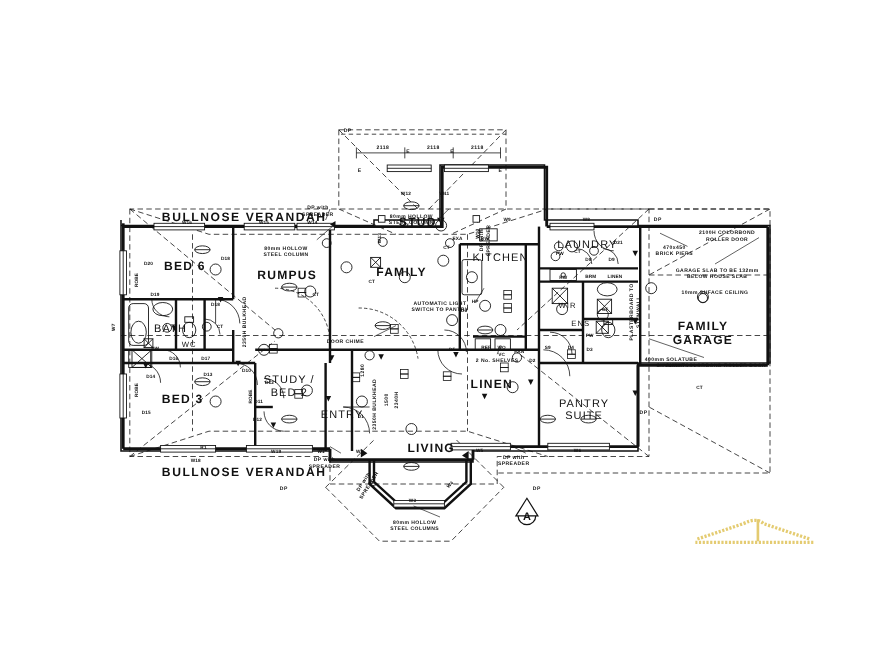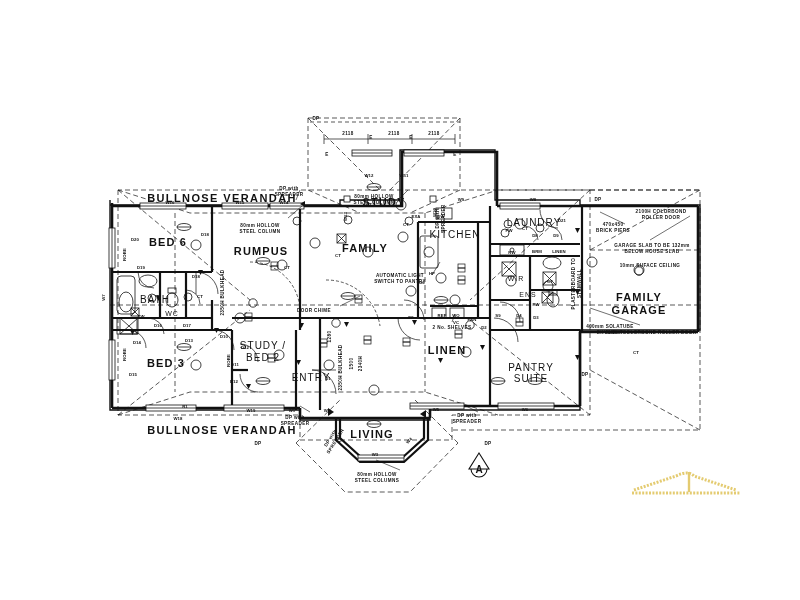--- a/index.html
+++ b/index.html
@@ -353,21 +353,21 @@
 
 <div id="textlayer">
       <div class="lbl room" style="left: 168px; transform: translateX(-50%); top: 236px;">BED 6</div>
       <div class="lbl room" style="left: 166px; transform: translateX(-50%); top: 357px;">BED 3</div>
       <div class="lbl room" style="left: 261px; transform: translateX(-50%); top: 245px;">RUMPUS</div>
       <div class="lbl room2" style="left: 155px; transform: translateX(-50%); top: 294px;">BATH</div>
       <div class="lbl room2" style="left: 172px; transform: translateX(-50%); top: 310px; font-size: 7px;">WC</div>
       <div class="lbl room2" style="left: 263px; transform: translateX(-50%); top: 340px;">STUDY /</div>
       <div class="lbl room2" style="left: 263px; transform: translateX(-50%); top: 352px;">BED 2</div>
       <div class="lbl room2" style="left: 311px; transform: translateX(-50%); top: 372px;">ENTRY</div>
-      <div class="lbl room" style="left: 372px; transform: translateX(-50%); top: 402px; margin-top: 26px;">LIVING</div>
+      <div class="lbl room" style="left: 392px; transform: translateX(-50%); top: 402px;">LIVING</div>
       <div class="lbl room" style="left: 365px; transform: translateX(-50%); top: 242px;">FAMILY</div>
       <div class="lbl room" style="left: 384px; transform: translateX(-50%); top: 196px;">STUDY</div>
       <div class="lbl room2" style="left: 455px; transform: translateX(-50%); top: 229px;">KITCHEN</div>
       <div class="lbl room" style="left: 447px; transform: translateX(-50%); top: 344px;">LINEN</div>
       <div class="lbl room2" style="left: 534px; transform: translateX(-50%); top: 217px;">LAUNDRY</div>
       <div class="lbl room2" style="left: 516px; transform: translateX(-50%); top: 275px; font-size: 7px;">WIR</div>
       <div class="lbl room2" style="left: 528px; transform: translateX(-50%); top: 291px; font-size: 7px;">ENS</div>
       <div class="lbl room2" style="left: 531px; transform: translateX(-50%); top: 362px;">PANTRY</div>
       <div class="lbl room2" style="left: 531px; transform: translateX(-50%); top: 373px;">SUITE</div>
       <div class="lbl room" style="left: 639px; transform: translateX(-50%); top: 291px;">FAMILY</div>

